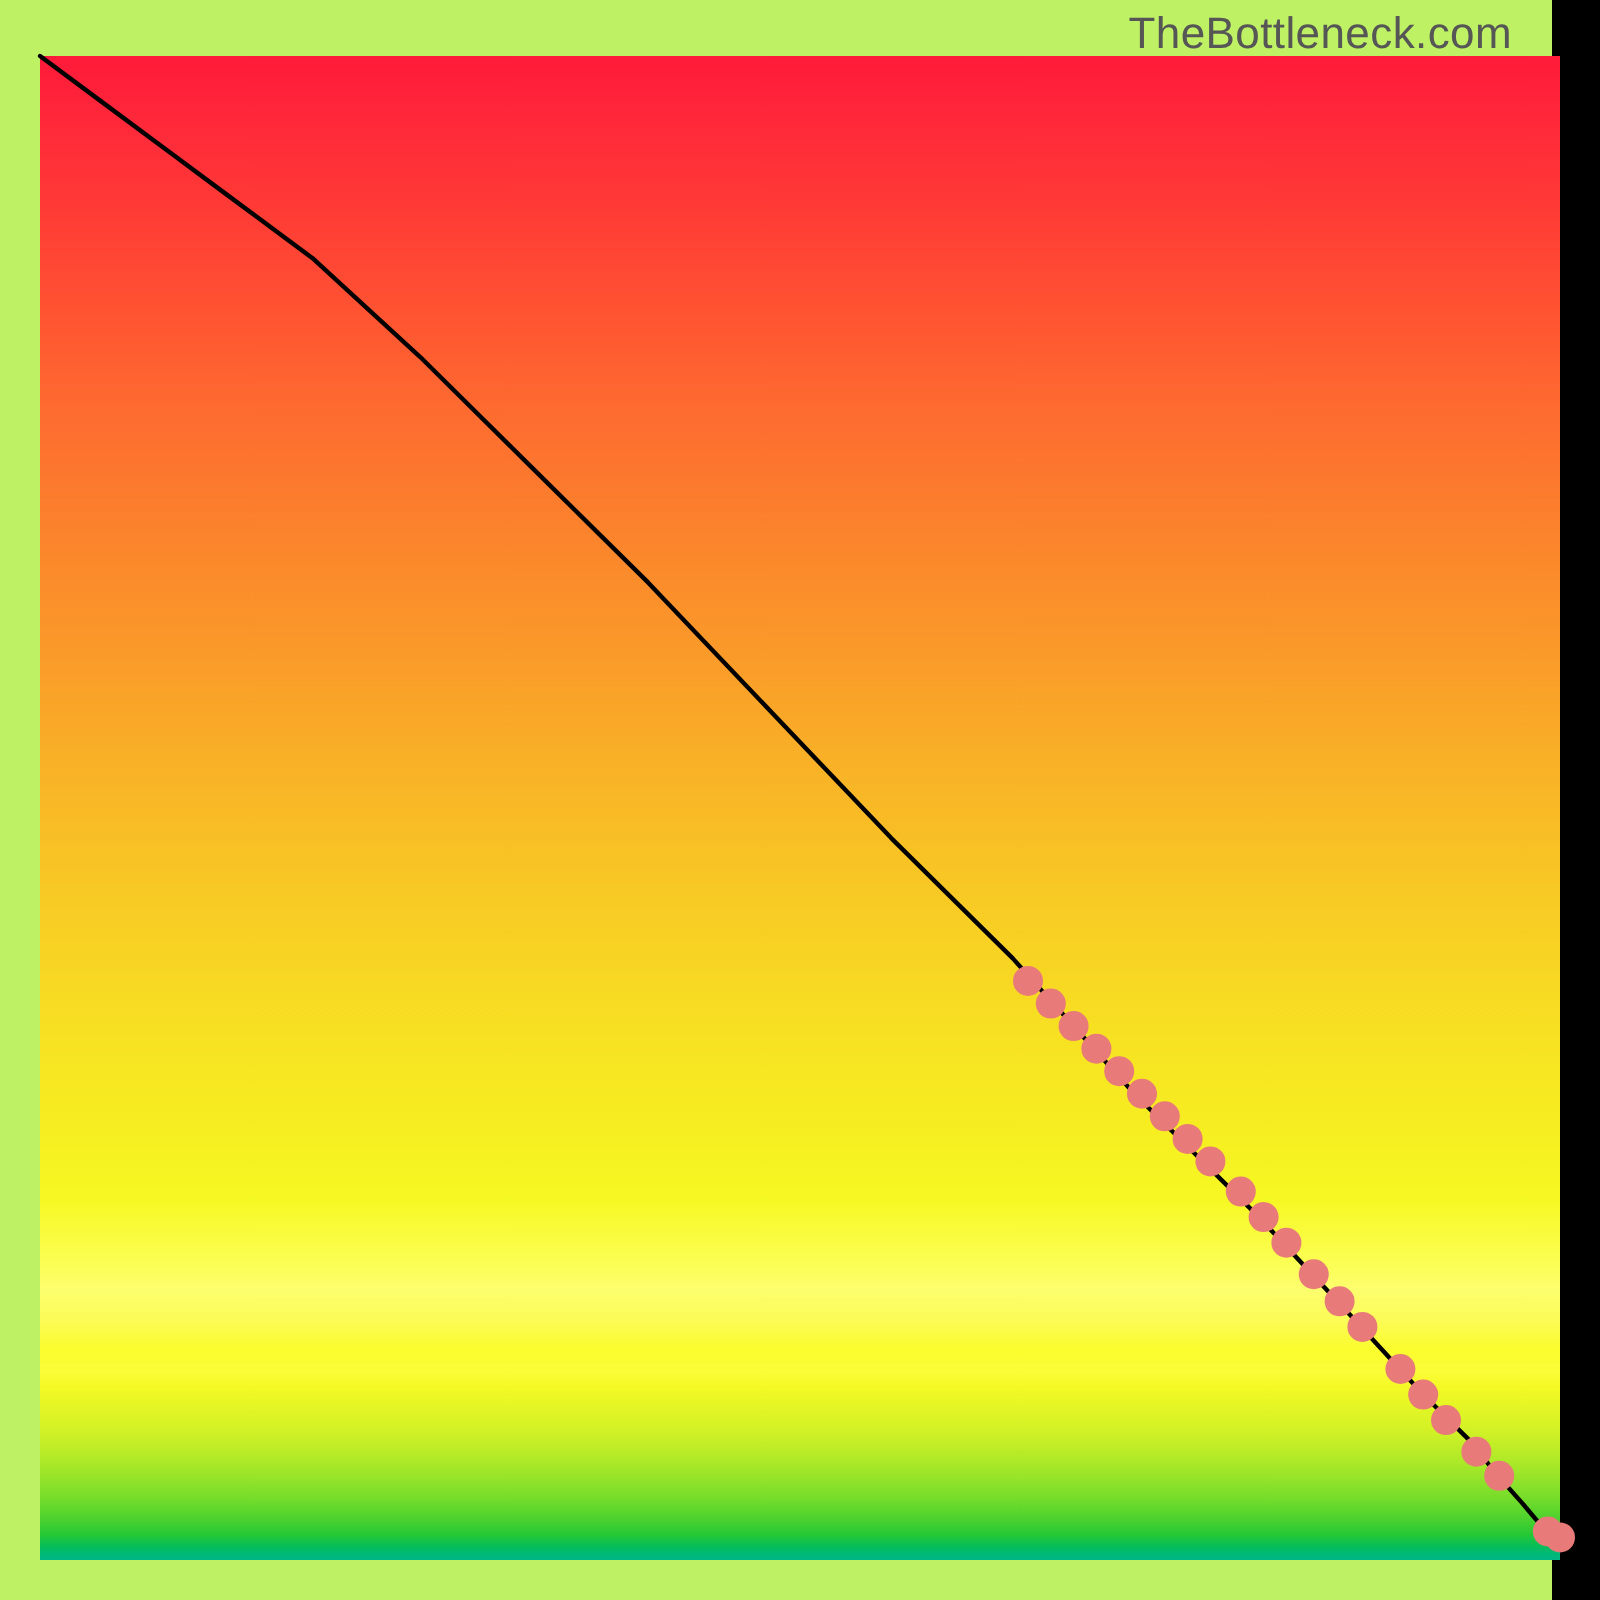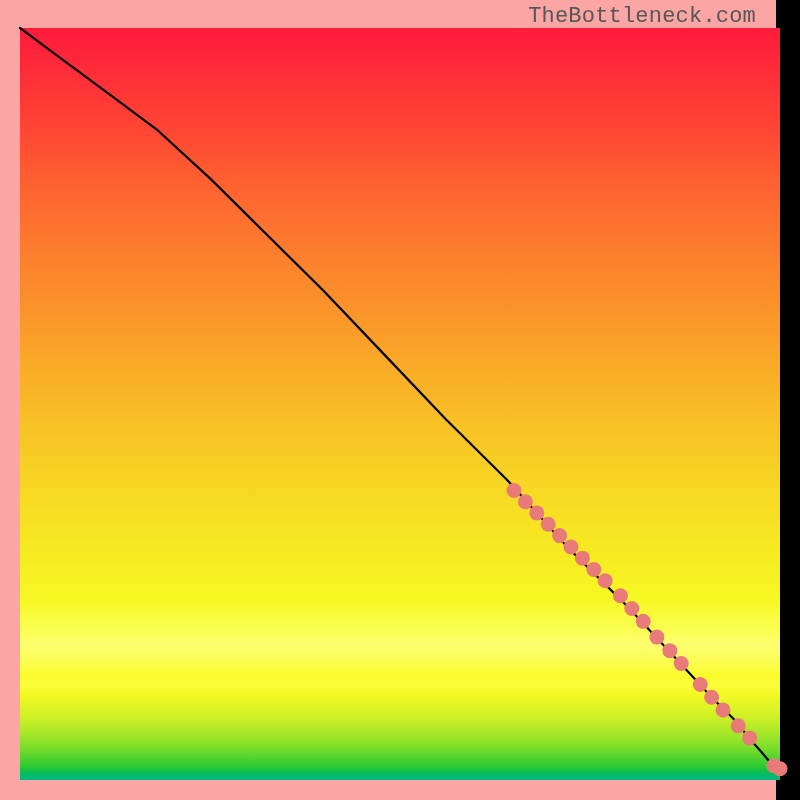--- a/index.html
+++ b/index.html
@@ -8,22 +8,21 @@
     width: 800px;
     height: 800px;
     background: #000000;
     overflow: hidden;
     font-family: Arial, Helvetica, sans-serif;
   }
   .frame {
     position: relative;
     width: 776px;
     height: 800px;
-    background: #fca5a5;
-    font-family: Liberation Mono, monospace;
+    background: #bef264;
   }
   .watermark {
     position: absolute;
     top: 4px;
     right: 20px;
     color: #565656;
     font-size: 22px;
     font-weight: 400;
     letter-spacing: 0.2px;
     user-select: none;

